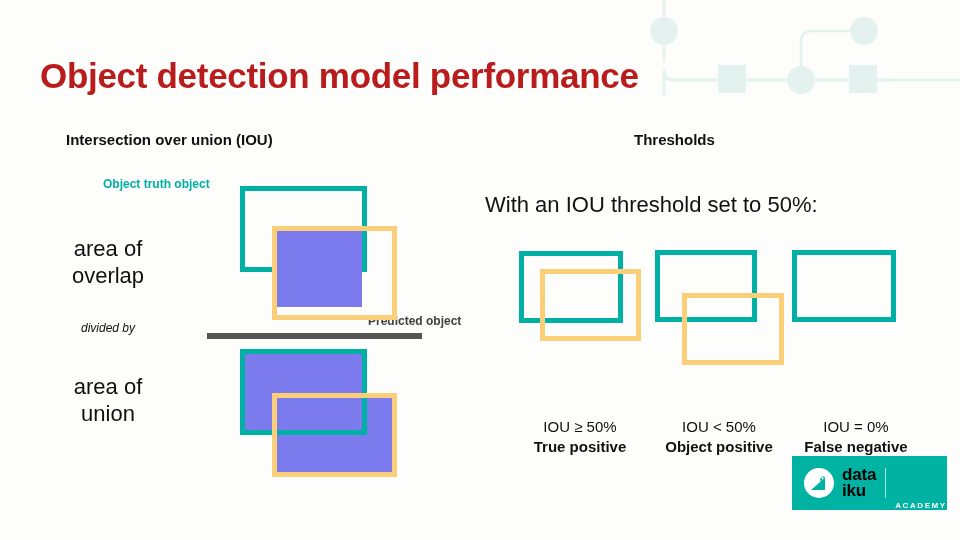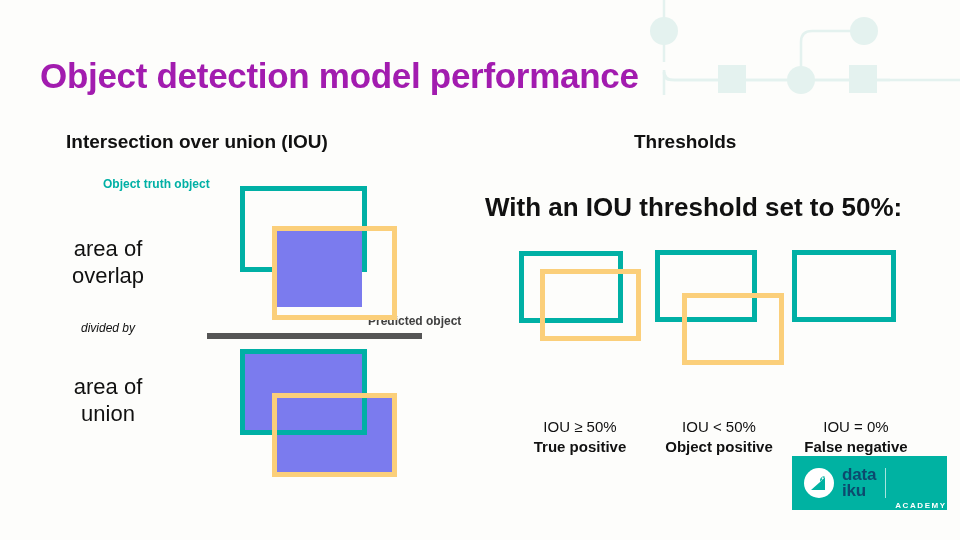--- a/index.html
+++ b/index.html
@@ -34,28 +34,28 @@
   }
 
   
   #slide-title {
     position: absolute;
     left: 40px;
     top: 56px;
     font-size: 35px;
     font-weight: bold;
     letter-spacing: -0.3px;
-    color: #a21caf;
+    color: #b91c1c;
     white-space: nowrap;
   }
 
   
   .section-heading {
     position: absolute;
-    font-size: 19px;
+    font-size: 15px;
     font-weight: bold;
     color: #111111;
     white-space: nowrap;
   }
   #heading-iou { left: 66px; top: 131px; }
   #heading-thresholds { left: 634px; top: 131px; text-align: right; }
 
   
   .formula-label {
     position: absolute;
@@ -142,24 +142,23 @@
     height: 145px;
   }
   #union-gt   { left: 10px; top: 5px;  width: 127px; height: 86px; }
   #union-pred { left: 42px; top: 49px; width: 125px; height: 84px; }
 
   
   #threshold-intro {
     position: absolute;
     left: 485px;
     top: 192px;
-    font-size: 26px;
+    font-size: 22px;
     color: #111111;
     white-space: nowrap;
-    font-weight: bold;
   }
   .example {
     position: absolute;
     top: 245px;
     width: 150px;
     height: 190px;
   }
   #example-0 { left: 505px; }
   #example-1 { left: 644px; }
   #example-2 { left: 781px; }
@@ -203,21 +202,21 @@
     align-items: center;
   }
   #logo-mark {
     width: 32px;
     height: 32px;
     margin-left: 11px;
     flex: 0 0 auto;
   }
   #logo-wordmark {
     margin-left: 7px;
-    color: #0c4a6e;
+    color: #000000;
     font-size: 17px;
     font-weight: bold;
     line-height: 16px;
     letter-spacing: -0.2px;
   }
   #logo-divider {
     width: 1px;
     height: 30px;
     background: rgba(255,255,255,0.65);
     margin-left: 9px;

